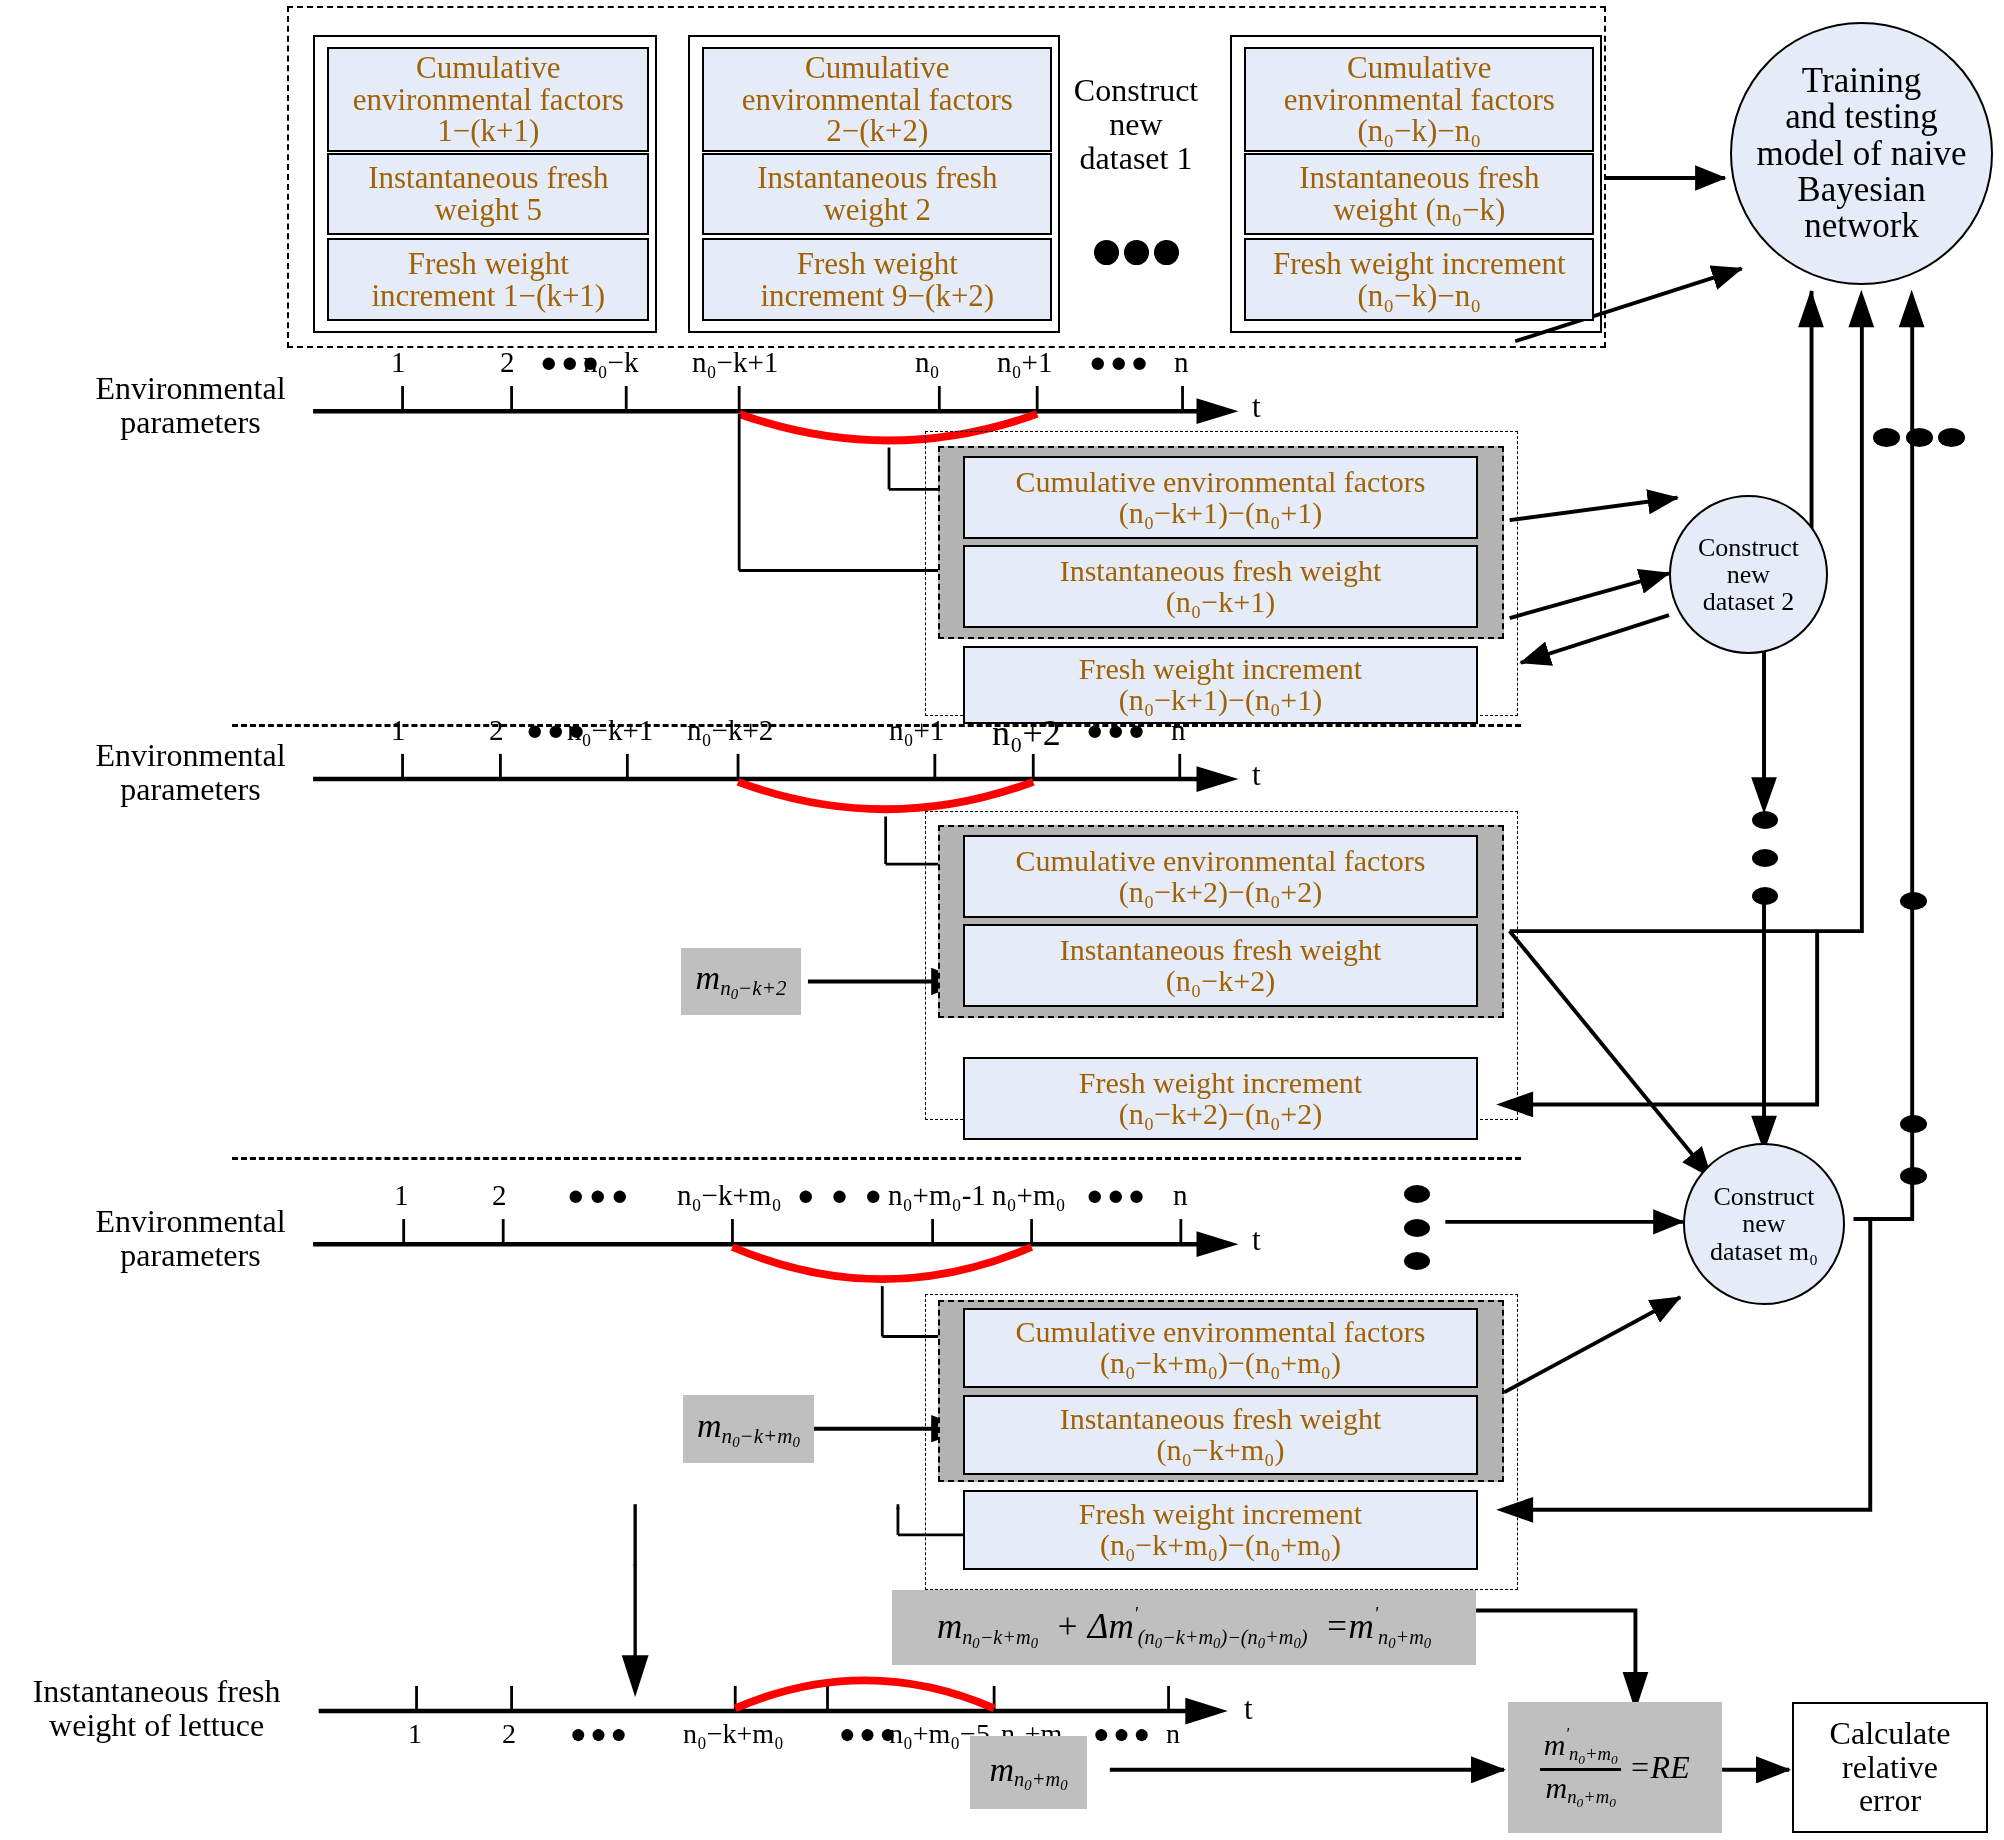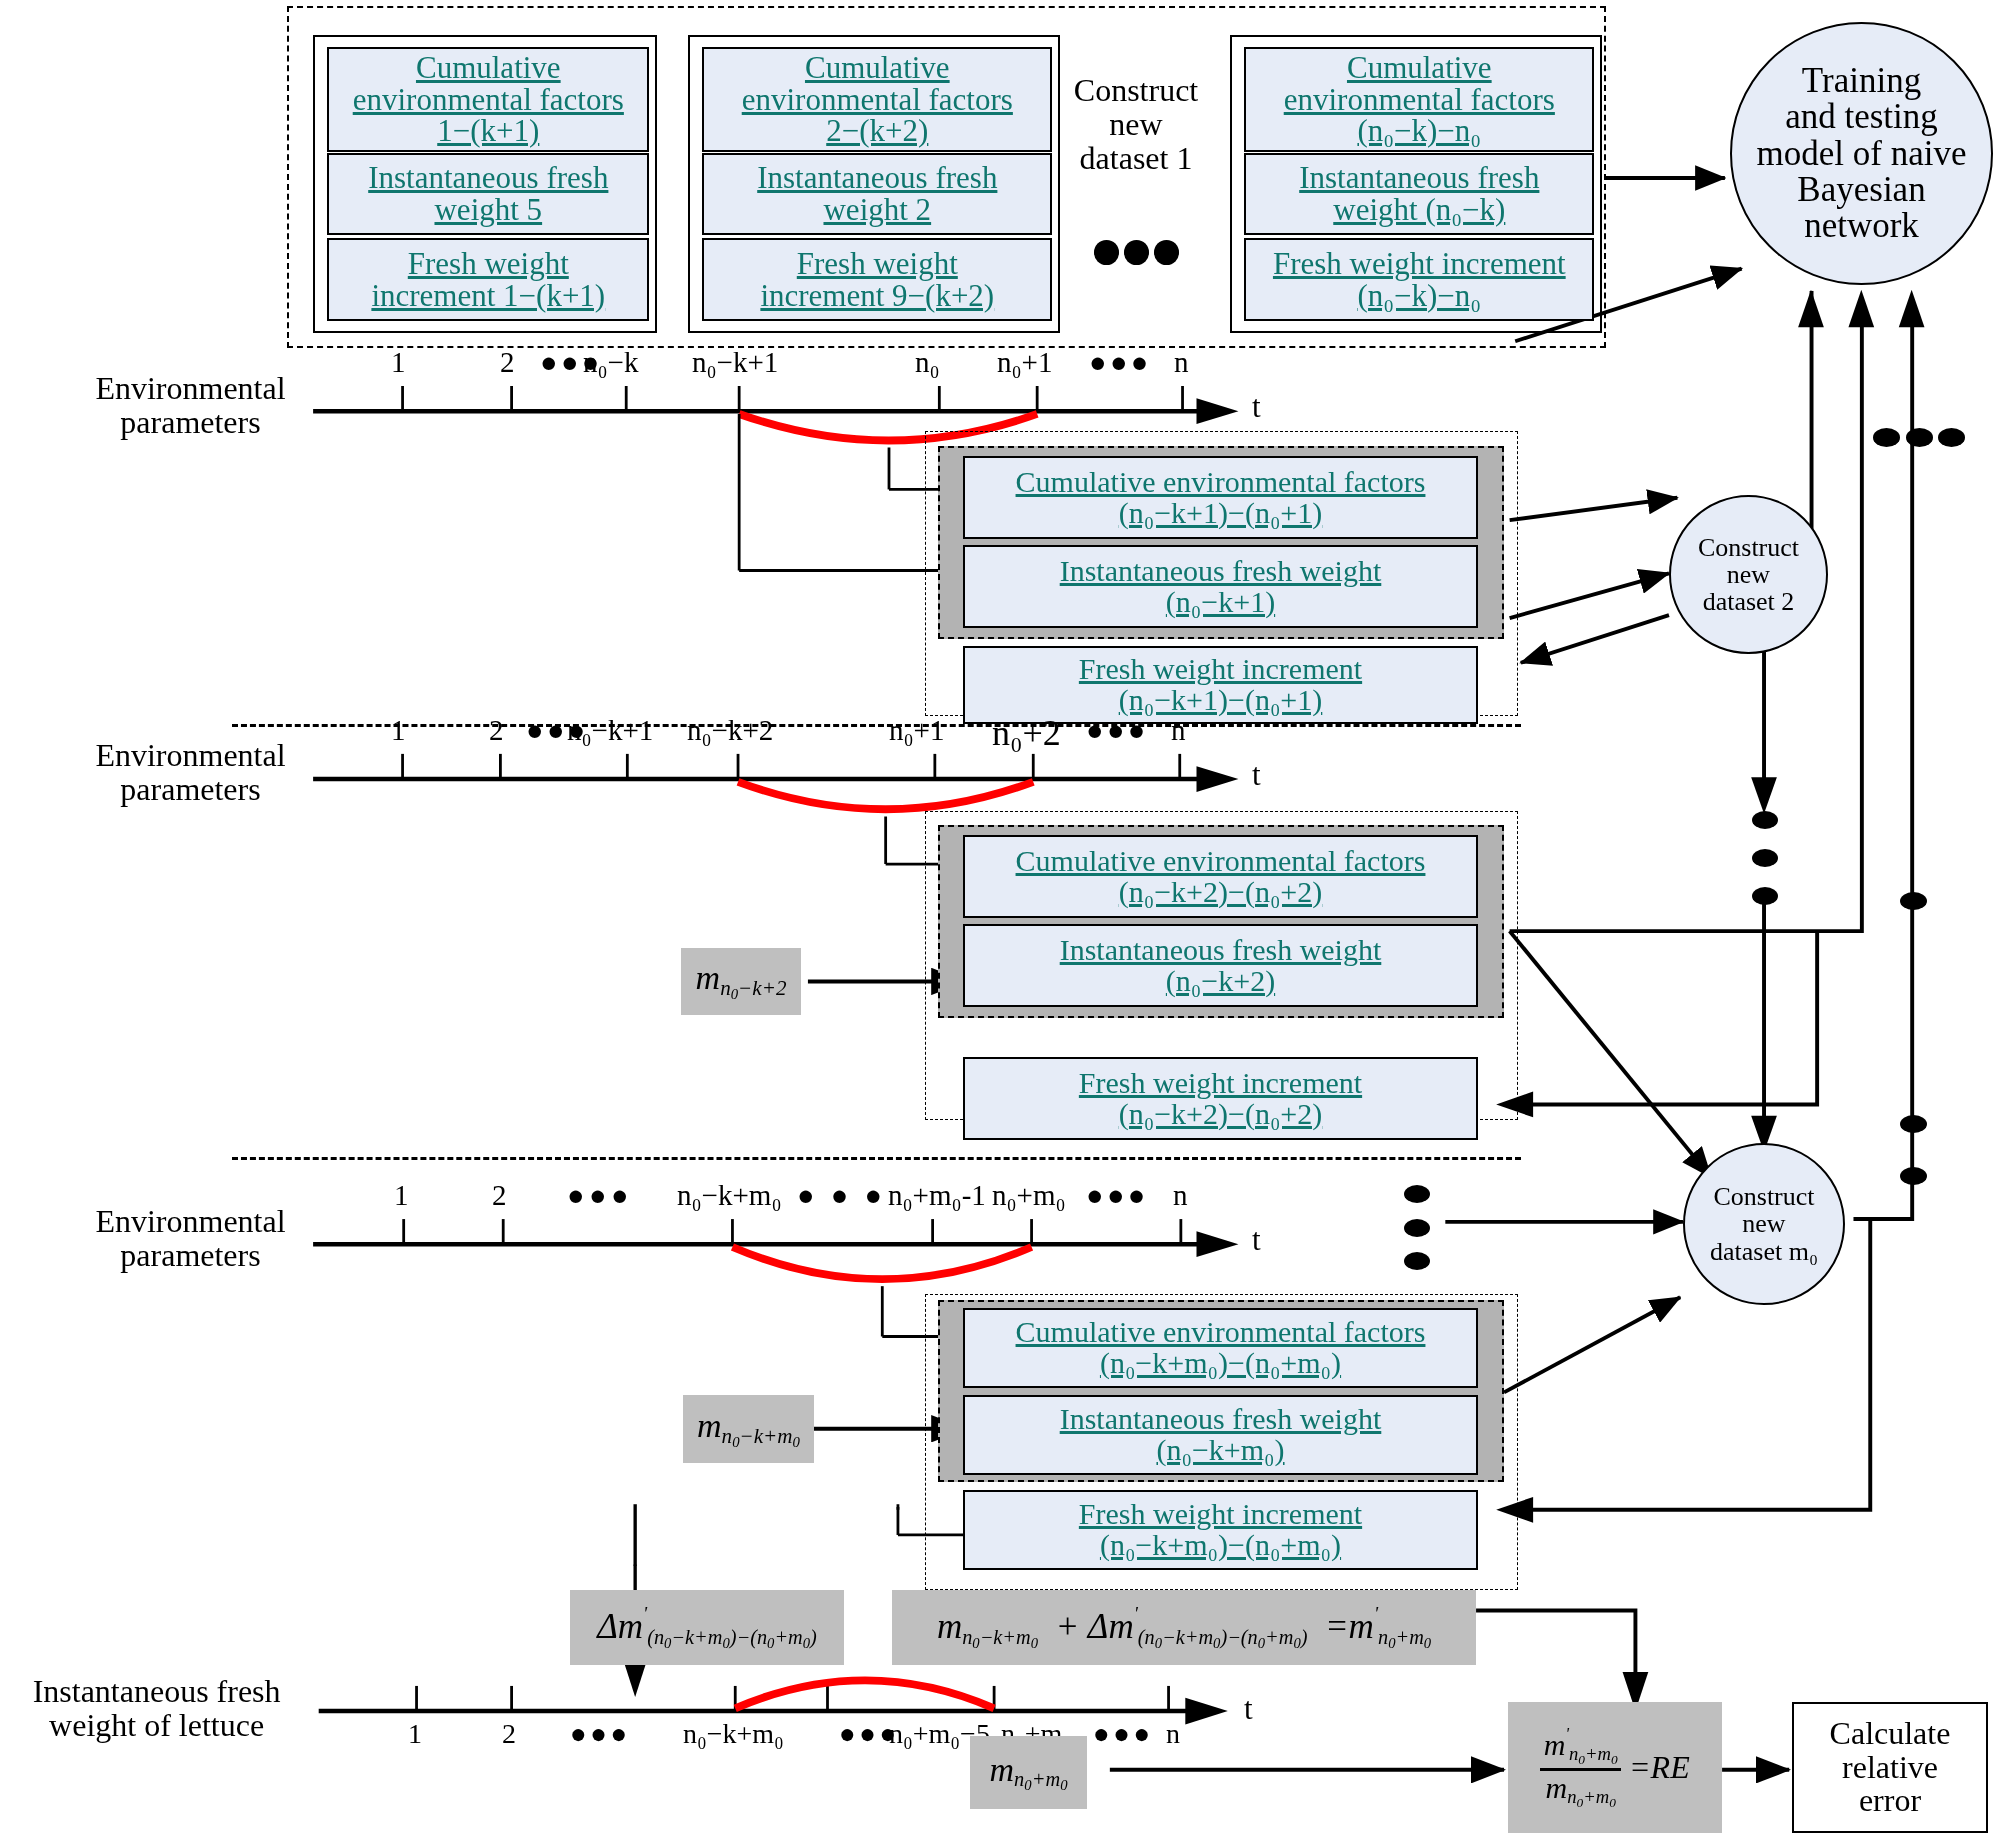--- a/index.html
+++ b/index.html
@@ -5,21 +5,21 @@
   html,body{margin:0;padding:0;background:#fff;}
   body{font-family:"Liberation Serif", serif;}
   #stage{position:relative;width:2005px;height:1841px;background:#fff;overflow:hidden;}
   #svg-layer{position:absolute;left:0;top:0;width:2005px;height:1841px;}
   .abs{position:absolute;box-sizing:border-box;}
 
   
   .bluebox{
     background:#e6ecf7;border:2.8px solid #000;
     display:flex;align-items:center;justify-content:center;text-align:center;
-    line-height:1.02;color:#0f766e;text-decoration:underline;
+    line-height:1.02;color:#a16207;
   }
   
   .greywrap{background:#b3b3b3;border:2.2px dashed #000;}
   
   .dashbox{border:2.2px dashed #000;background:transparent;}
   .dashbox-thin{border:1.7px dashed #000;background:transparent;}
   .solidbox{border:2.2px solid #000;background:transparent;}
   
   .mbox{
     background:#bfbfbf;display:flex;align-items:center;justify-content:center;
@@ -399,25 +399,20 @@
     <div class="dot" style="width:26px;height:18px;margin-bottom:15.7px;"></div>
     <div class="dot" style="width:26px;height:18px;"></div>
   </div>
 
   <div class="abs circle" style="left:1683px;top:1143px;width:162px;height:162px;flex-direction:column;font-size:26px;">
     <span>Construct</span>
     <span>new</span>
     <span>dataset m₀</span>
   </div>
 
-  <div class="abs mbox" style="left:570px;top:1590px;width:274px;height:75px;font-size:35px;">
-    <span>
-      Δ<i>m</i><sup style="font-size:0.55em;vertical-align:0.95em;">'</sup><sub style="font-size:0.58em;">(<i>n</i><sub style="font-size:0.72em;">0</sub>−<i>k</i>+<i>m</i><sub style="font-size:0.72em;">0</sub>)−(<i>n</i><sub style="font-size:0.72em;">0</sub>+<i>m</i><sub style="font-size:0.72em;">0</sub>)</sub>
-    </span>
-  </div>
 
   <div class="abs mbox" style="left:892px;top:1590px;width:584px;height:75px;font-size:35px;">
     <span>
       <i>m</i><sub style="font-size:0.58em;"><i>n</i><sub style="font-size:0.72em;">0</sub>−<i>k</i>+<i>m</i><sub style="font-size:0.72em;">0</sub></sub>
       &nbsp;+&nbsp;Δ<i>m</i><sup style="font-size:0.55em;vertical-align:0.95em;">'</sup><sub style="font-size:0.58em;">(<i>n</i><sub style="font-size:0.72em;">0</sub>−<i>k</i>+<i>m</i><sub style="font-size:0.72em;">0</sub>)−(<i>n</i><sub style="font-size:0.72em;">0</sub>+<i>m</i><sub style="font-size:0.72em;">0</sub>)</sub>
       &nbsp;=<i>m</i><sup style="font-size:0.55em;vertical-align:0.95em;">'</sup><sub style="font-size:0.58em;"><i>n</i><sub style="font-size:0.72em;">0</sub>+<i>m</i><sub style="font-size:0.72em;">0</sub></sub>
     </span>
   </div>
 
   <div class="abs txt-wrap" style="left:5.6px;top:1675px;width:302px;font-size:32px;">

